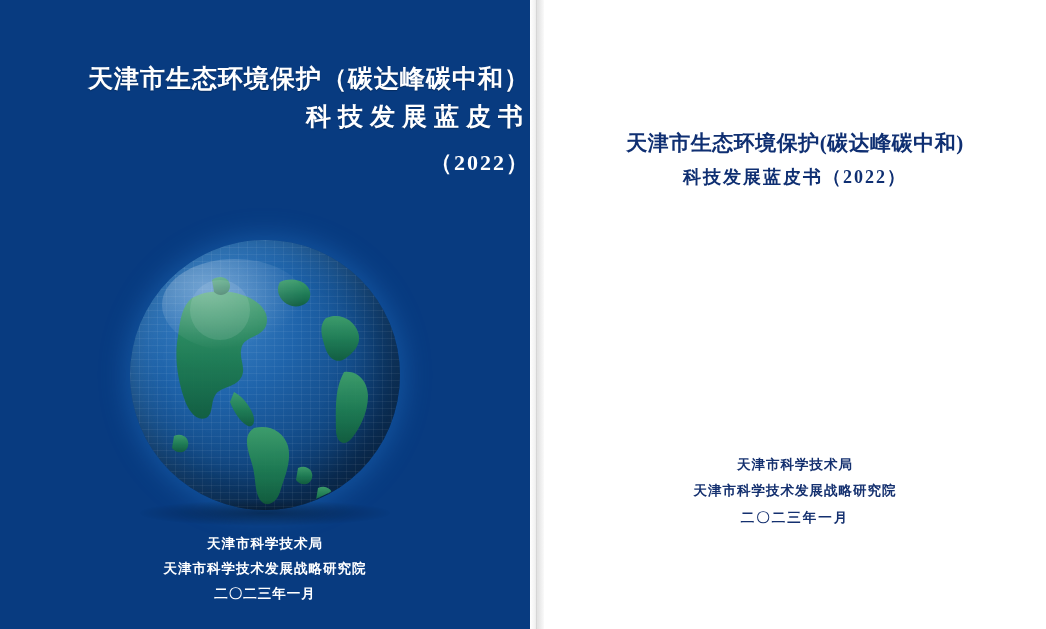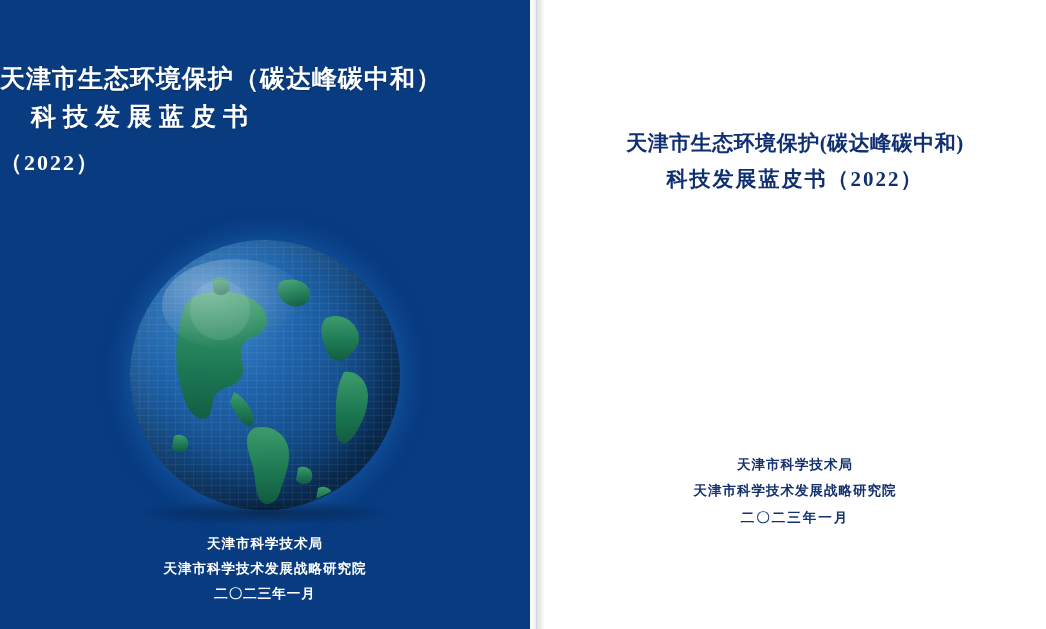--- a/index.html
+++ b/index.html
@@ -34,21 +34,21 @@
   }
   .cover-inner {
     position: absolute;
     inset: 0;
   }
   .cover-title-block {
     position: absolute;
     top: 62px;
     left: 0;
     right: 0;
-    text-align: left;
+    text-align: right;
     color: #ffffff;
   }
   .cover-title-line1 {
     font-size: 25px;
     font-weight: bold;
     letter-spacing: 1px;
     line-height: 1.35;
     text-shadow: 0 1px 1px rgba(0,0,0,0.25);
   }
   .cover-title-line2 {
@@ -182,21 +182,21 @@
     text-align: center;
     color: #0f2f72;
   }
   .tp-title-line1 {
     font-size: 21px;
     font-weight: bold;
     letter-spacing: 0.5px;
     line-height: 1.5;
   }
   .tp-title-line2 {
-    font-size: 21px;
+    font-size: 18px;
     font-weight: bold;
     letter-spacing: 2px;
     line-height: 1.9;
   }
   .tp-footer {
     position: absolute;
     left: 0;
     right: 0;
     top: 452px;
     text-align: center;

